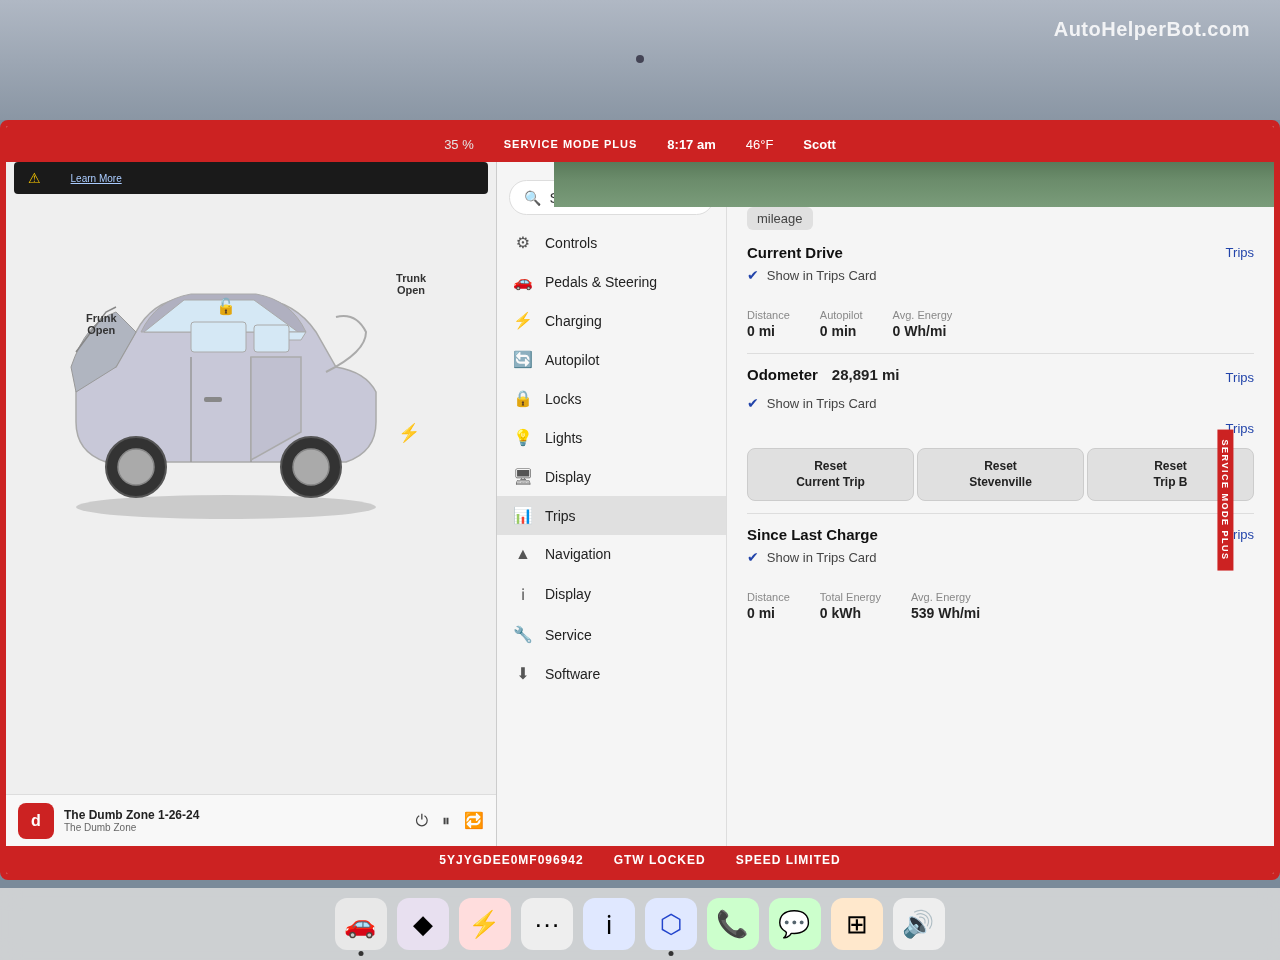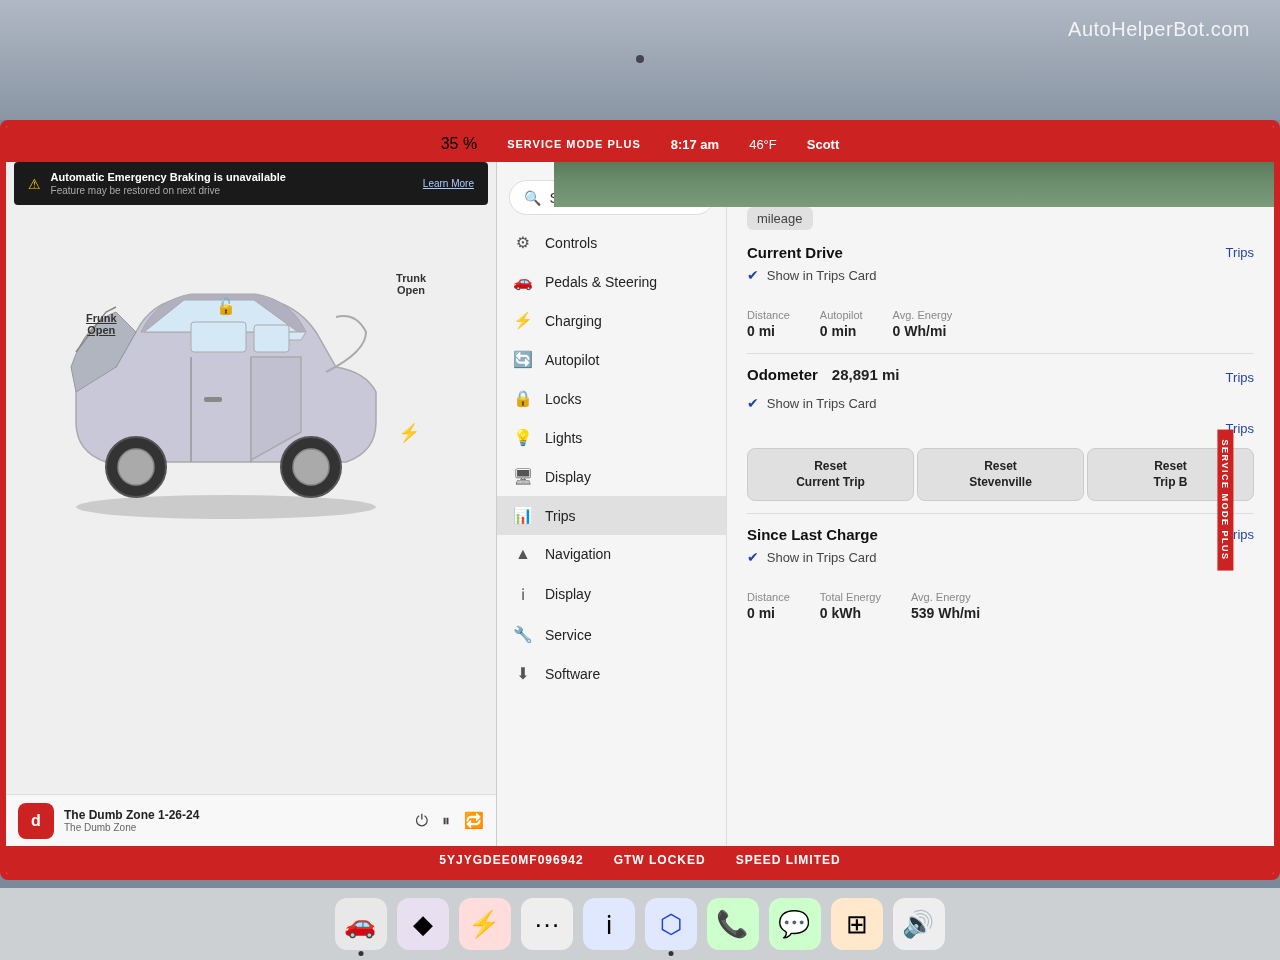--- a/index.html
+++ b/index.html
@@ -12,21 +12,21 @@
       position: relative;
     }
 
     
     .watermark {
       position: absolute;
       top: 18px;
       right: 30px;
       color: rgba(255,255,255,0.85);
       font-size: 20px;
-      font-weight: 400;
+      font-weight: 700;
       z-index: 100;
       letter-spacing: 0.5px;
     }
 
     
     .tesla-screen {
       position: absolute;
       top: 120px;
       left: 0;
       right: 0;
@@ -64,22 +64,22 @@
     .status-temp {
       color: white;
       font-size: 13px;
     }
     .status-user {
       color: white;
       font-size: 13px;
       font-weight: 600;
     }
     .battery-info {
-      color: #000000;
-      font-size: 16px;
+      color: #e5e5e5;
+      font-size: 13px;
     }
 
     
     .map-strip {
       position: absolute;
       top: 36px;
       right: 0;
       width: 720px;
       height: 45px;
       background: linear-gradient(180deg, #5a7a5a 0%, #6b8c6b 40%, #7a9c7a 100%);
@@ -121,21 +121,20 @@
     }
 
     .frunk-label {
       position: absolute;
       top: 120px;
       left: 60px;
       font-size: 11px;
       font-weight: 600;
       color: #333;
       text-align: center;
-      text-decoration: underline;
     }
     .trunk-label {
       position: absolute;
       top: 80px;
       right: 50px;
       font-size: 11px;
       font-weight: 600;
       color: #333;
       text-align: center;
     }
@@ -524,24 +523,20 @@
           <div class="trunk-label">
             <span style="white-space:pre-line;">Trunk
 Open</span>
           </div>
           <div class="lock-icon-car">🔓</div>
           <div class="lightning-icon">⚡</div>
         </div>
 
         <div class="alert-bar">
           <span class="alert-icon">⚠</span>
-          <div class="alert-text">
-            <div style="font-weight:600;font-size:11px;">Automatic Emergency Braking is unavailable</div>
-            <div style="color:#aaa;font-size:10px;">Feature may be restored on next drive</div>
-          </div>
           <span class="alert-learn">Learn More</span>
         </div>
       </div>
 
       <div class="media-bar">
         <div class="media-logo">d</div>
         <div class="media-info">
           <div class="media-title">The Dumb Zone 1-26-24</div>
           <div class="media-sub">The Dumb Zone</div>
         </div>

